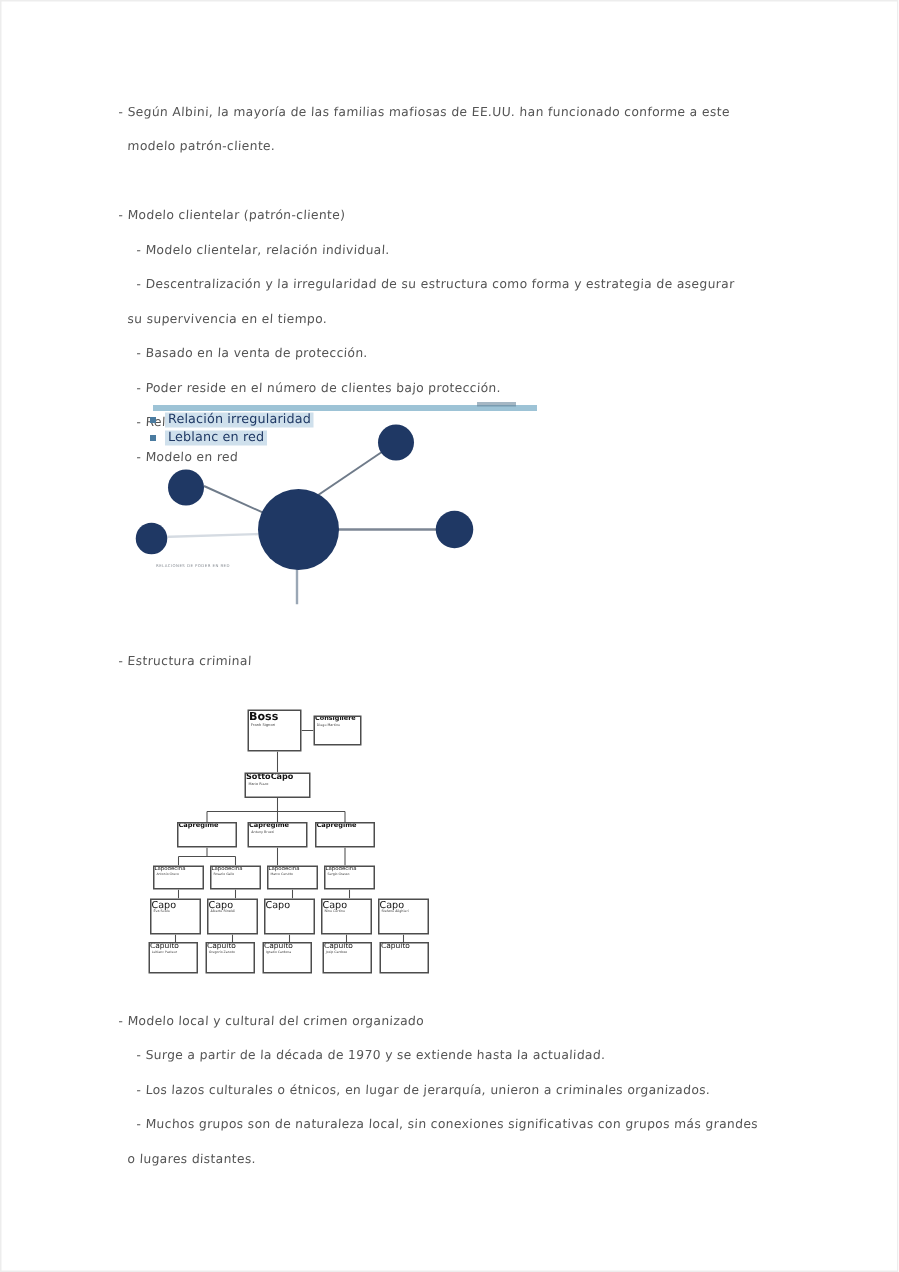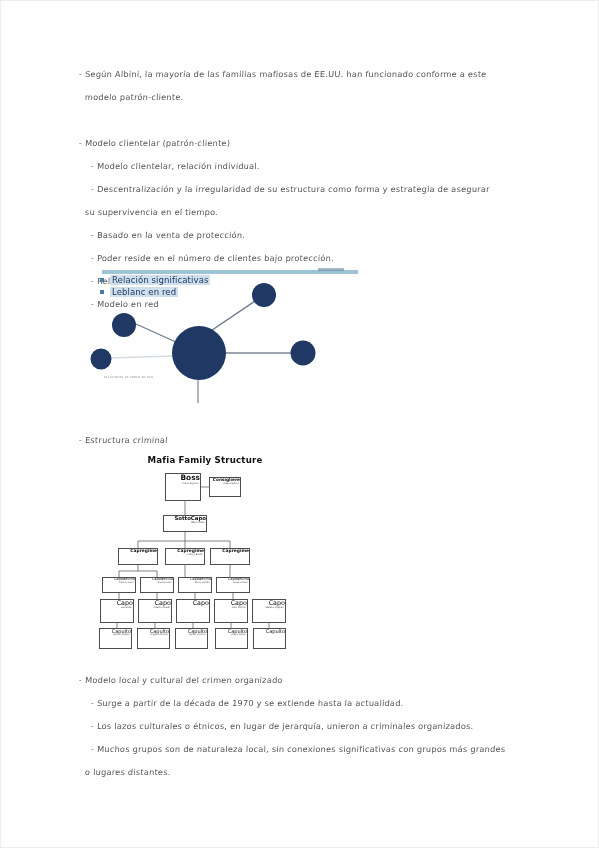--- a/index.html
+++ b/index.html
@@ -146,21 +146,21 @@
     font-size: 8.6px;
     color: #111;
     letter-spacing: .2px;
   }
   .org-svg { position: absolute; left: 0; top: 0; }
   .obox {
     position: absolute;
     box-sizing: border-box;
     border: 0.8px solid #4d4d4d;
     background: #ffffff;
-    text-align: right;
+    text-align: left;
     overflow: hidden;
   }
   .obox .t {
     display: block;
     font-weight: bold;
     color: #111;
     line-height: 1.05;
   }
   .obox .s {
     display: block;
@@ -201,21 +201,21 @@
       <div class="line lvl2">- Relación bidireccional.</div>
       <div class="line lvl2">- Modelo en red</div>
     </div>
 
   <div class="netfig">
     <div class="net-rule"></div>
 
     <div class="net-bullets">
       <div class="net-bullet">
         <span class="net-sq"></span>
-        <span class="txt">Relación significativas</span>
+        <span class="txt">Relación irregularidad</span>
       </div>
       <div class="net-bullet">
         <span class="net-sq"></span>
         <span class="txt">Leblanc en red</span>
       </div>
     </div>
 
     <svg class="net-svg" width="300" height="136">
 
       <line x1="50" y1="57" x2="101" y2="80" stroke="#6f7b8a" stroke-width="1.3"></line>
@@ -230,21 +230,20 @@
       <circle cx="15" cy="92" r="10.5" fill="#1f3864"></circle>
       <circle cx="217" cy="86" r="12.5" fill="#1f3864"></circle>
     </svg>
 
     <div class="net-micro">RELACIONES DE PODER EN RED</div>
   </div>
 
   <div class="caption-estructura">- Estructura criminal</div>
 
   <div class="orgfig">
-    <div class="org-title">Mafia Family Structure</div>
     <svg class="org-svg" width="216" height="186">
       <g stroke="#4d4d4d" stroke-width="0.7" fill="none">
 
         <line x1="104" y1="34" x2="112" y2="34"></line>
 
         <line x1="88" y1="48" x2="88" y2="62"></line>
 
         <line x1="88" y1="79" x2="88" y2="88"></line>
         <line x1="41" y1="88" x2="133" y2="88"></line>
         <line x1="41" y1="88" x2="41" y2="95"></line>

